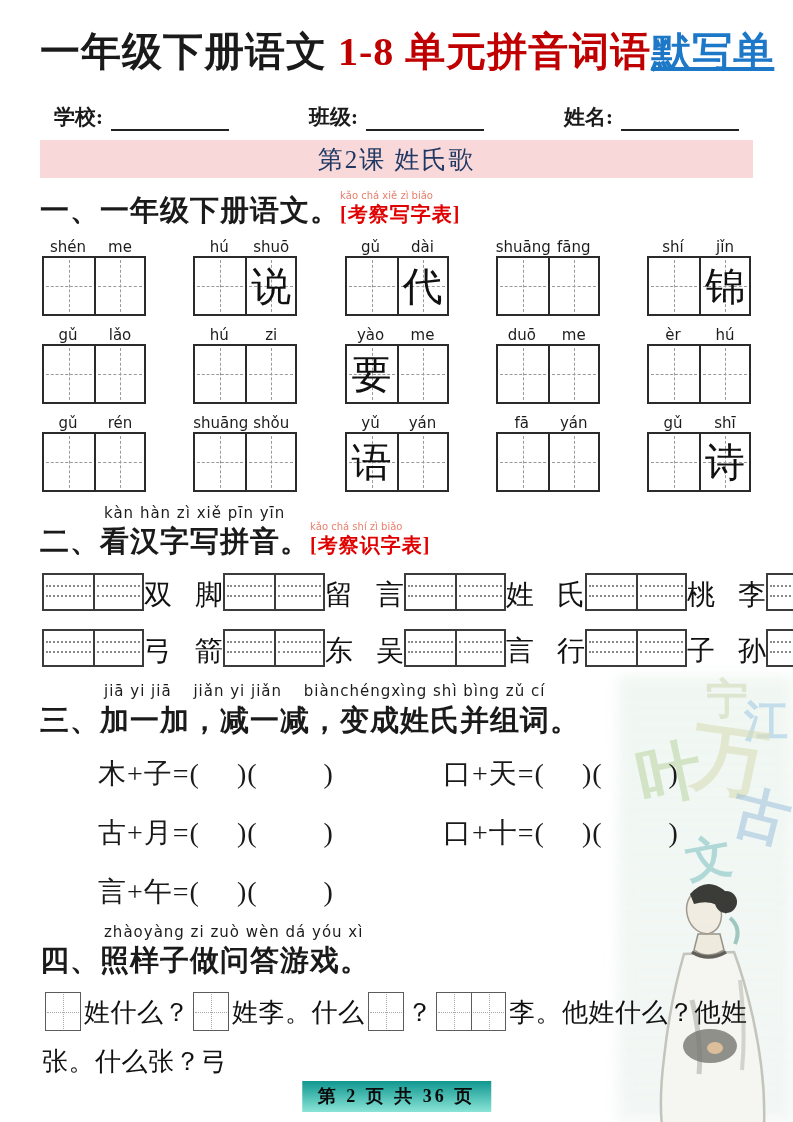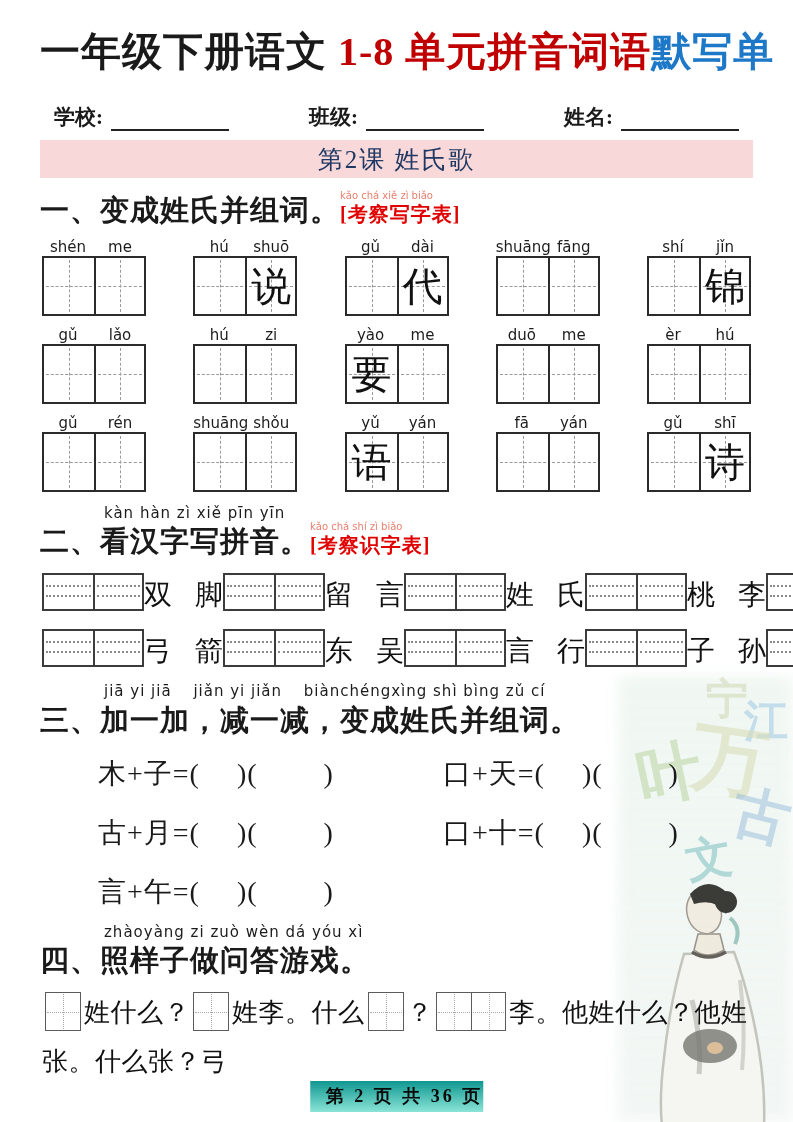--- a/index.html
+++ b/index.html
@@ -17,21 +17,21 @@
     background:linear-gradient(180deg, rgba(228,240,232,0.55), rgba(236,243,240,0.7));
     filter:blur(7px);
   }
   .wm-layer { position:absolute; inset:0; z-index:1; pointer-events:none; }
   .wm { position:absolute; font-weight:bold; font-family:"Liberation Serif",serif; line-height:1; }
   .ink-figure { position:absolute; right:-4px; bottom:-6px; z-index:1; opacity:.92; }
 
   
   .title { text-align:center; font-size:40px; font-weight:bold; letter-spacing:1px; white-space:nowrap; }
   .title .t-red  { color:var(--title-red); }
-  .title .t-blue { color:var(--title-blue); }
+  .title .t-blue { color:var(--title-blue);text-decoration:underline; }
   .info-row { display:flex; justify-content:space-between; align-items:flex-end;
               margin:24px 14px 0 14px; font-size:21px; font-weight:bold; }
   .info-field { display:flex; align-items:flex-end; }
   .blank-line { display:inline-block; width:118px; border-bottom:2px solid #222; height:24px; margin-left:8px; }
   .banner { margin-top:9px; height:38px; background:var(--banner-bg);
             display:flex; align-items:center; justify-content:center;
             font-size:25px; font-weight:normal; color:var(--banner-text); letter-spacing:2px; }
 
   
   .sec-head { display:flex; align-items:flex-end; margin-top:12px; }
@@ -77,21 +77,21 @@
   .sbox { display:inline-flex; border:1.5px solid #5c5c5c; vertical-align:-9px; margin:0 3px; background:#fff; }
   .scell { width:34px; height:37px; position:relative; }
   .scell + .scell { border-left:1.5px solid #5c5c5c; }
   .scell::before { content:""; position:absolute; left:1px; right:1px; top:50%; border-top:1.5px dotted #a8a8a8; }
   .scell::after  { content:""; position:absolute; top:1px; bottom:1px; left:50%; border-left:1.5px dotted #a8a8a8; }
 
   
   .footer-badge {
     position:absolute; left:50%; bottom:10px; transform:translateX(-50%); z-index:3;
     background:linear-gradient(180deg, var(--footer-top), var(--footer-bottom));
-    padding:3px 0 4px 16px; font-size:18px; font-weight:bold; color:#0a0a0a; letter-spacing:3px;
+    padding:3px 16px 4px 16px; font-size:18px; font-weight:bold; color:#0a0a0a; letter-spacing:3px;
     white-space:nowrap;
   }
 </style>
 </head>
 <body>
 
 <div class="page">
 
   <div class="wash"></div>
   <div class="wm-layer">
@@ -136,21 +136,21 @@
         <span>姓名:</span>
         <span class="blank-line"></span>
       </span>
     </div>
 
     <div class="banner">第2课 姓氏歌</div>
 
     <div class="sec-head">
       <span class="sec-num">一、</span>
       <span class="stack">
-        <span class="sec-title">变成姓氏并组词。</span>
+        <span class="sec-title">一年级下册语文。</span>
       </span>
       <span class="stack tag-stack">
         <span class="tag-py">kǎo chá xiě zì biǎo</span>
         <span class="tag-txt">[考察写字表]</span>
       </span>
     </div>
     <div class="s1-rows">
         <div class="s1-row">
           <div class="word-block">
             <div class="py-pair">

